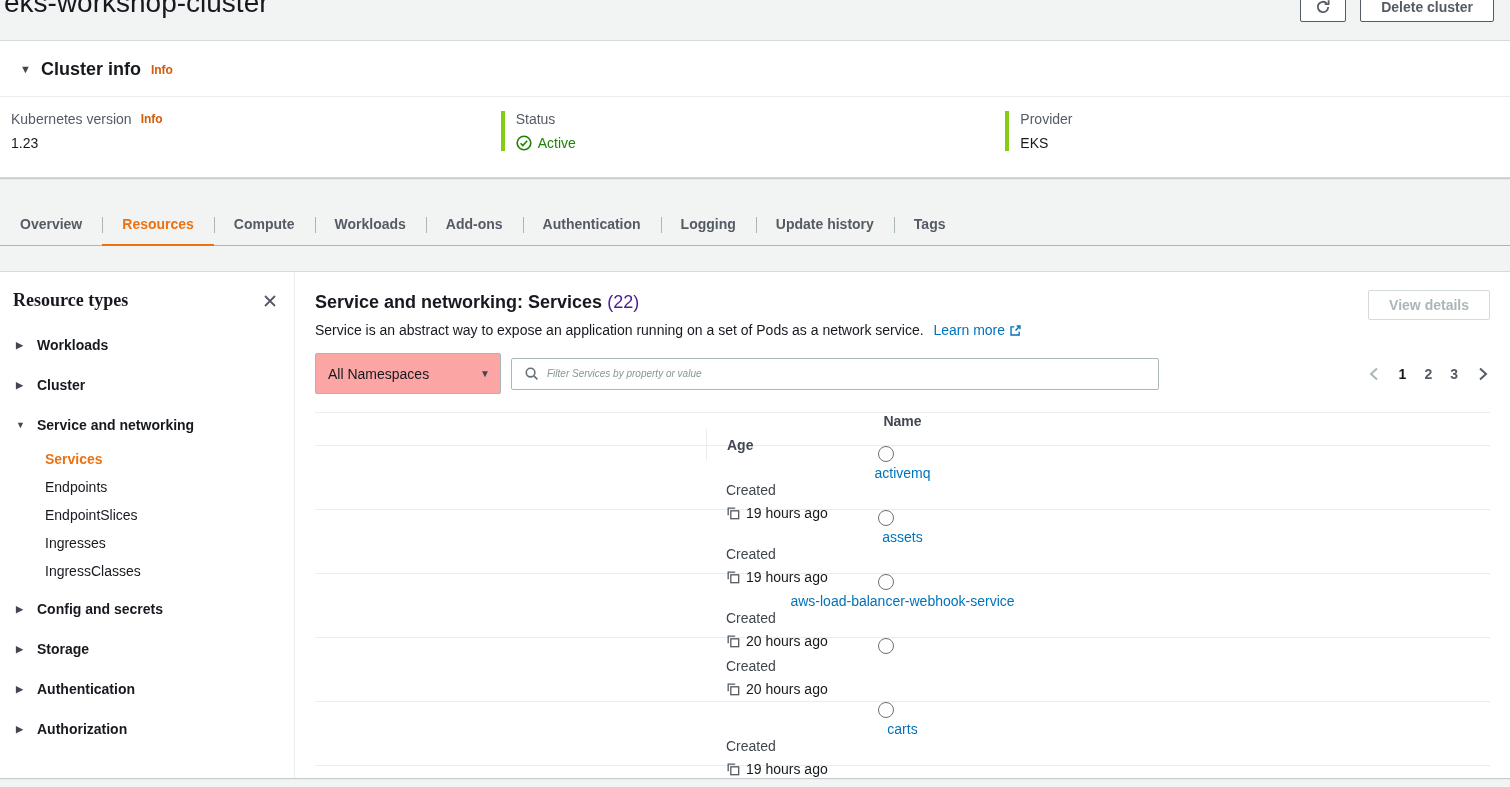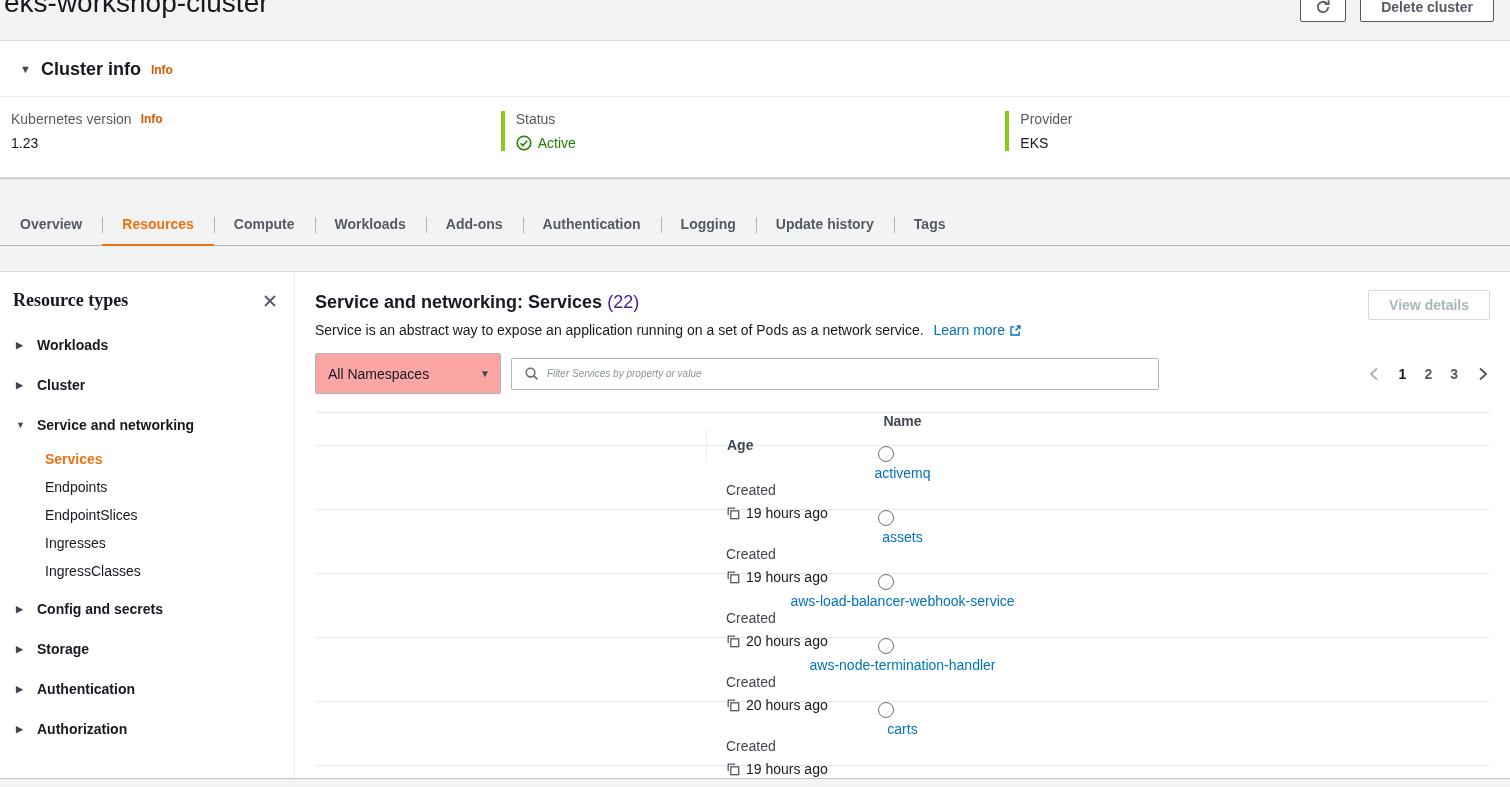--- a/index.html
+++ b/index.html
@@ -430,21 +430,20 @@
                   <rect x="5.5" y="5.5" width="9" height="9" fill="none" stroke="#545b64" stroke-width="1.5"></rect>
                   <path d="M10.5 2.5h-8v8" fill="none" stroke="#545b64" stroke-width="1.5"></path>
                 </svg>
               <span>20 hours ago</span>
             </div>
           </div>
         </div>
 
         <div class="trow">
           <div class="cell sel"><span class="radio"></span></div>
-          <div class="cell name"><a class="svc-link">aws-node-termination-handler</a></div>
           <div class="cell age">
             <div class="created">Created</div>
             <div class="age-line">
               <svg width="14" height="14" viewBox="0 0 16 16">
                   <rect x="5.5" y="5.5" width="9" height="9" fill="none" stroke="#545b64" stroke-width="1.5"></rect>
                   <path d="M10.5 2.5h-8v8" fill="none" stroke="#545b64" stroke-width="1.5"></path>
                 </svg>
               <span>20 hours ago</span>
             </div>
           </div>

